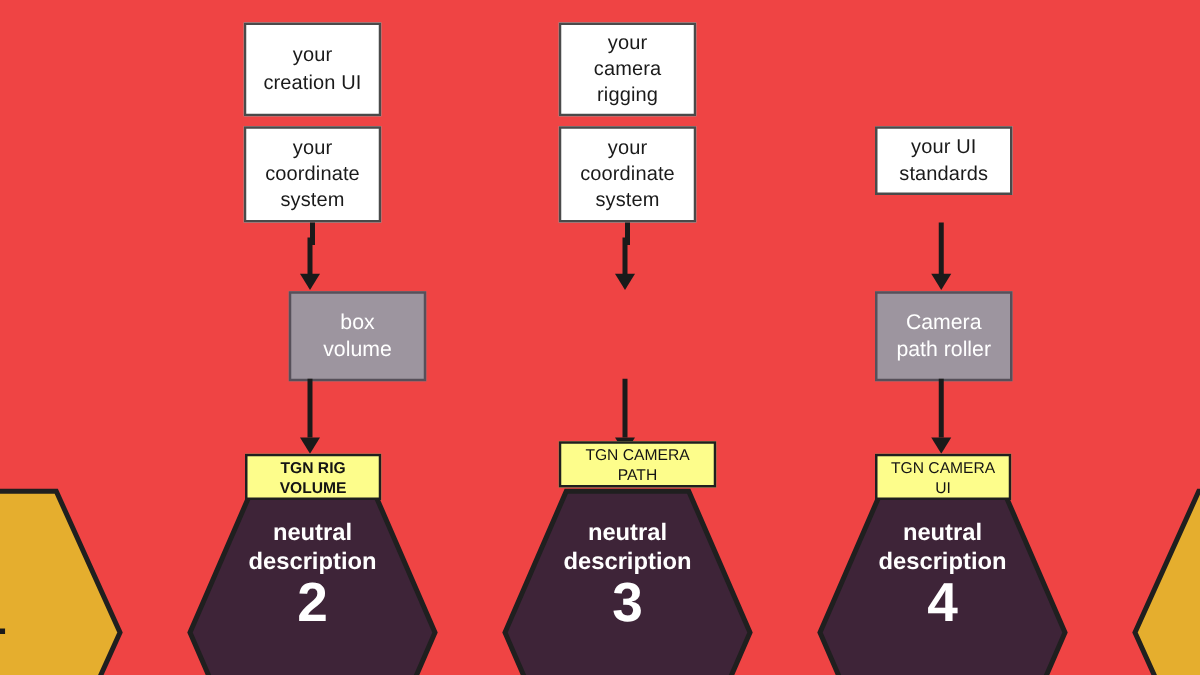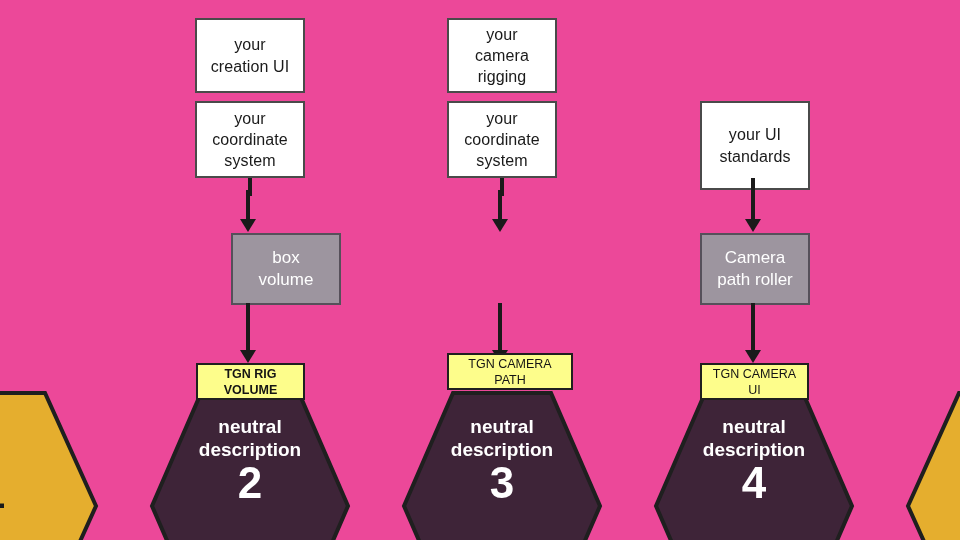--- a/index.html
+++ b/index.html
@@ -7,21 +7,21 @@
     padding: 0;
     background: #ffffff;
   }
   body {
     font-family: "Liberation Sans", sans-serif;
   }
   #canvas {
     position: relative;
     width: 960px;
     height: 540px;
-    background: #ec4899;
+    background: #ef4444;
     overflow: hidden;
   }
 
   
   .plain-box {
     position: absolute;
     box-sizing: border-box;
     background: #ffffff;
     border: 2px solid #4a4a4a;
     display: flex;
@@ -226,21 +226,21 @@
 
   <div class="hex" style="left:404px; top:393px;">
     <svg width="196" height="226" viewBox="0 0 196 226">
       <polygon points="49,0 147,0 196,113 147,226 49,226 0,113" fill="#3e2438" stroke="#1f1f1f" stroke-width="4"></polygon>
     </svg>
     <div class="hex-label hex-desc" style="top:22px;">neutral
 description</div>
     <div class="hex-label hex-num" style="top:68px;">3</div>
   </div>
 
-  <div class="plain-box" style="left:700px; top:101px; width:110px; height:89px;">
+  <div class="plain-box" style="left:700px; top:101px; width:110px; height:55px;">
     <span>your UI
 standards</span>
   </div>
 
   <div class="arrow" style="left:739px; top:178px; width:28px; height:54px;">
     <div class="shaft" style="height:42px;"></div>
     <div class="head"></div>
   </div>
 
   <div class="grey-box" style="left:700px; top:233px; width:110px; height:72px;">

